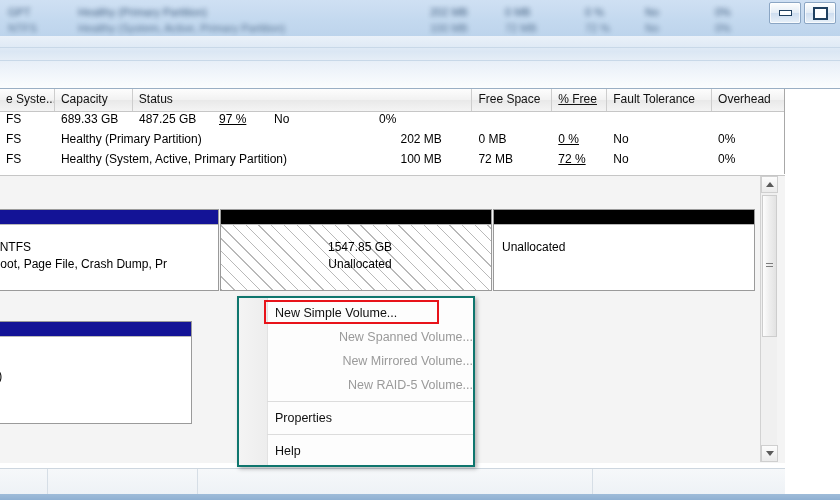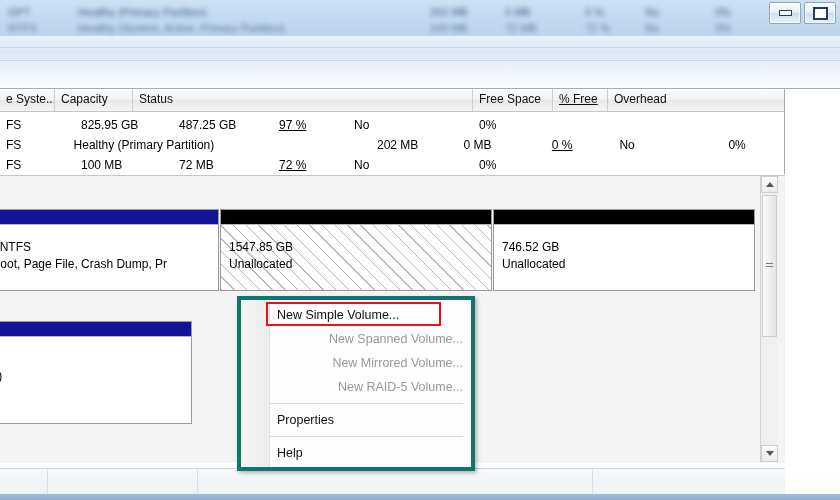--- a/index.html
+++ b/index.html
@@ -50,21 +50,21 @@
   .vhead{
     display:flex;height:22px;
     background:linear-gradient(180deg,#fdfdfd 0%,#f2f2f2 48%,#e9e9e9 52%,#f4f4f4 100%);
     border-bottom:1px solid #c6c6c6;
   }
   .vhead .hc{
     box-sizing:border-box;border-right:1px solid #cdcdcd;
     padding:3px 6px;font-size:12px;color:#111;white-space:nowrap;overflow:hidden;
   }
   .vhead .hc:last-child{border-right:none;}
-  .vrow{display:flex;height:20px;align-items:flex-end;gap:20px;}
+  .vrow{display:flex;height:20px;align-items:flex-start;}
   .vrow .c{box-sizing:border-box;padding:0 6px;font-size:12px;white-space:nowrap;overflow:hidden;}
   .c-fs{width:55px;}
   .c-st{width:340px;}
   .c-cap{width:78px;}
   .c-free{width:80px;}
   .c-pct{width:55px;text-decoration:underline;}
   .c-ft{width:105px;}
   .c-oh{width:72px;}
 
   
@@ -101,20 +101,21 @@
   .bar-blue{background:#131396;}
   .bar-black{background:#000;}
   .part .body{
     position:absolute;left:0;right:0;top:14px;bottom:0;
     border-top:1px solid #b9b9b9;background:#fff;padding:14px 0 0 8px;
     box-sizing:border-box;
   }
   .part .body.hatch{
     background-color:#fff;
     background-image:repeating-linear-gradient(45deg,#b9b9b9 0 1px,rgba(0,0,0,0) 1px 9px);
+    text-align:center;
   }
   .pline{font-size:12px;line-height:17px;color:#000;white-space:nowrap;}
 
   
   .vscroll{
     position:absolute;left:760px;top:176px;width:17px;height:286px;
     background:#f0f0f0;border-left:1px solid #d2d2d2;box-sizing:border-box;
   }
   .sb-btn{
     width:17px;height:17px;box-sizing:border-box;
@@ -141,24 +142,24 @@
   }
   .st-seg{height:100%;border-right:1px solid #d6dee6;box-sizing:border-box;}
   .bottombar{
     position:absolute;left:0;top:494px;width:840px;height:6px;
     background:linear-gradient(180deg,#9fbcd9,#8fb0d2);
   }
 
   
   .ctxmenu{
     position:absolute;left:237px;top:296px;width:238px;
-    background:#fdfdfd;border:4px solid #0f766e;
+    background:#fdfdfd;border:2px solid #0f766e;
     box-shadow:2px 2px 4px rgba(0,0,0,.28);
     z-index:30;box-sizing:border-box;
-    padding:3px 8px 2px 0;
+    padding:3px 0 2px 0;
   }
   .ctxmenu .gutter{
     position:absolute;left:0;top:0;bottom:0;width:28px;
     background:linear-gradient(90deg,#f4f4f4,#ededed);
     border-right:1px solid #e2e2e2;
   }
   .mi{
     position:relative;height:24px;line-height:24px;
     padding-left:36px;font-size:12.5px;color:#101010;white-space:nowrap;z-index:2;
   }
@@ -210,42 +211,44 @@
     <div class="ln" style="top:24px;"></div>
   </div>
 
   <div class="vollist">
     <div class="vhead">
       <div class="hc c-fs">e Syste...</div>
       <div class="hc c-cap">Capacity</div>
       <div class="hc c-st">Status</div>
       <div class="hc c-free">Free Space</div>
       <div class="hc c-pct">% Free</div>
+      <div class="hc c-ft">Fault Tolerance</div>
       <div class="hc c-oh">Overhead</div>
     </div>
 
     <div class="vrow">
       <div class="c c-fs">FS</div>
-      <div class="c c-cap">825.95 GB</div>
+      <div class="c c-cap">689.33 GB</div>
       <div class="c c-free">487.25 GB</div>
       <div class="c c-pct">97 %</div>
       <div class="c c-ft">No</div>
       <div class="c c-oh">0%</div>
     </div>
     <div class="vrow">
       <div class="c c-fs">FS</div>
       <div class="c c-st">Healthy (Primary Partition)</div>
       <div class="c c-cap">202 MB</div>
       <div class="c c-free">0 MB</div>
       <div class="c c-pct">0 %</div>
       <div class="c c-ft">No</div>
       <div class="c c-oh">0%</div>
     </div>
     <div class="vrow">
       <div class="c c-fs">FS</div>
+      <div class="c c-st">Healthy (System, Active, Primary Partition)</div>
       <div class="c c-cap">100 MB</div>
       <div class="c c-free">72 MB</div>
       <div class="c c-pct">72 %</div>
       <div class="c c-ft">No</div>
       <div class="c c-oh">0%</div>
     </div>
   </div>
 
 
   <div class="graph">
@@ -262,21 +265,20 @@
       <div class="bar bar-black"></div>
       <div class="body hatch">
         <div class="pline">1547.85 GB</div>
         <div class="pline">Unallocated</div>
       </div>
     </div>
 
     <div class="part" style="left:493px;top:33px;width:262px;height:82px;">
       <div class="bar bar-black"></div>
       <div class="body">
-        <div class="pline">746.52 GB</div>
         <div class="pline">Unallocated</div>
       </div>
     </div>
 
     <div class="part" style="left:-40px;top:145px;width:232px;height:103px;">
       <div class="bar bar-blue"></div>
       <div class="body">
         <div class="pline" style="height:17px;"></div>
         <div class="pline">rtition)</div>
       </div>

